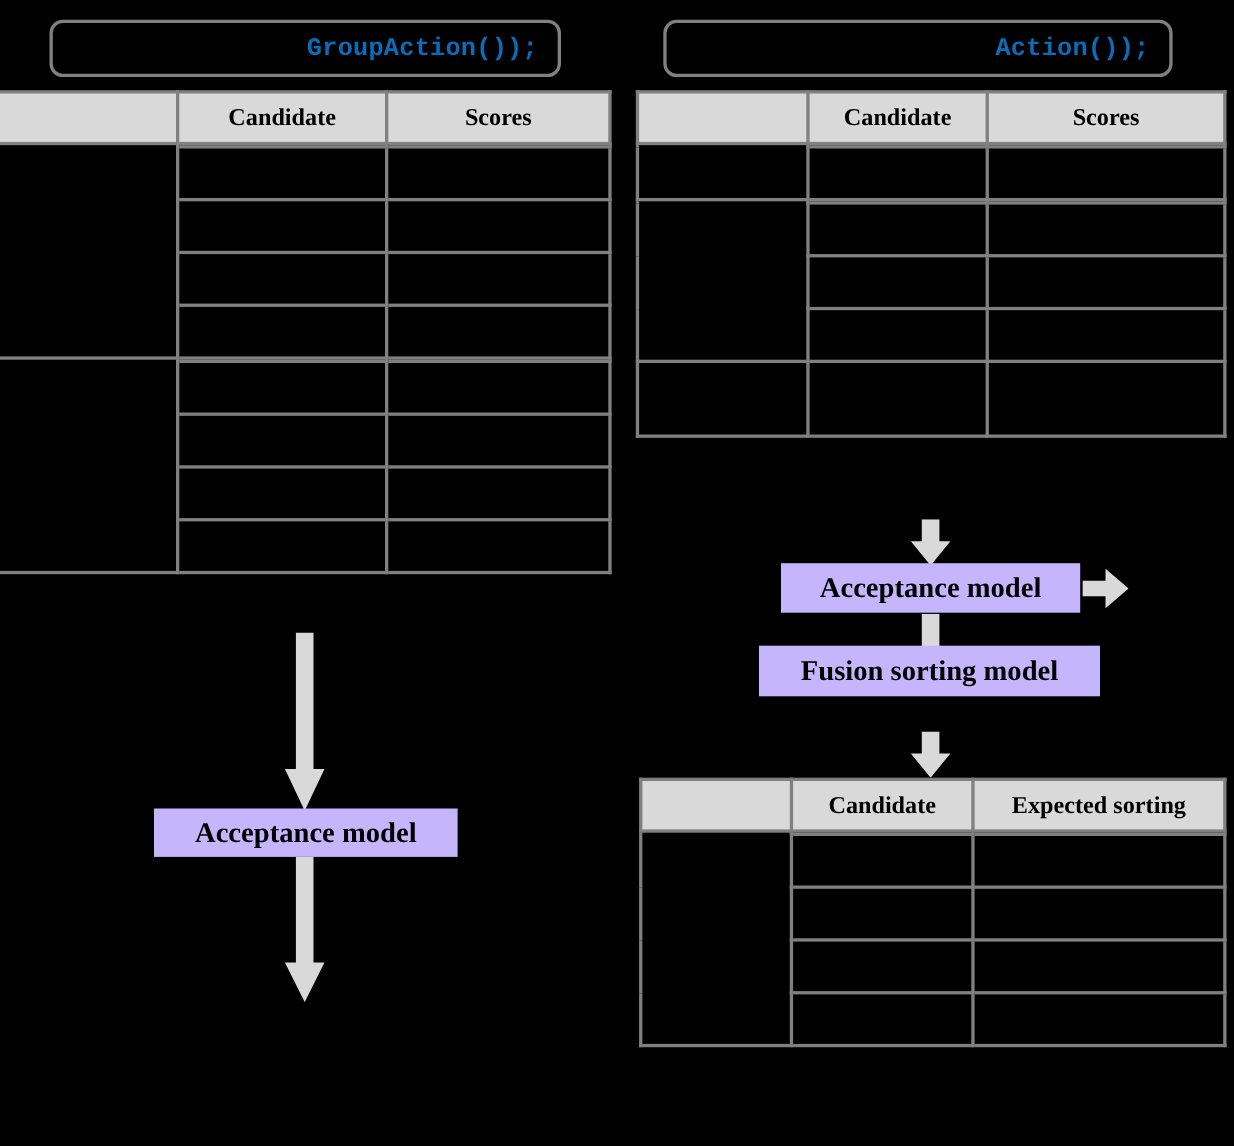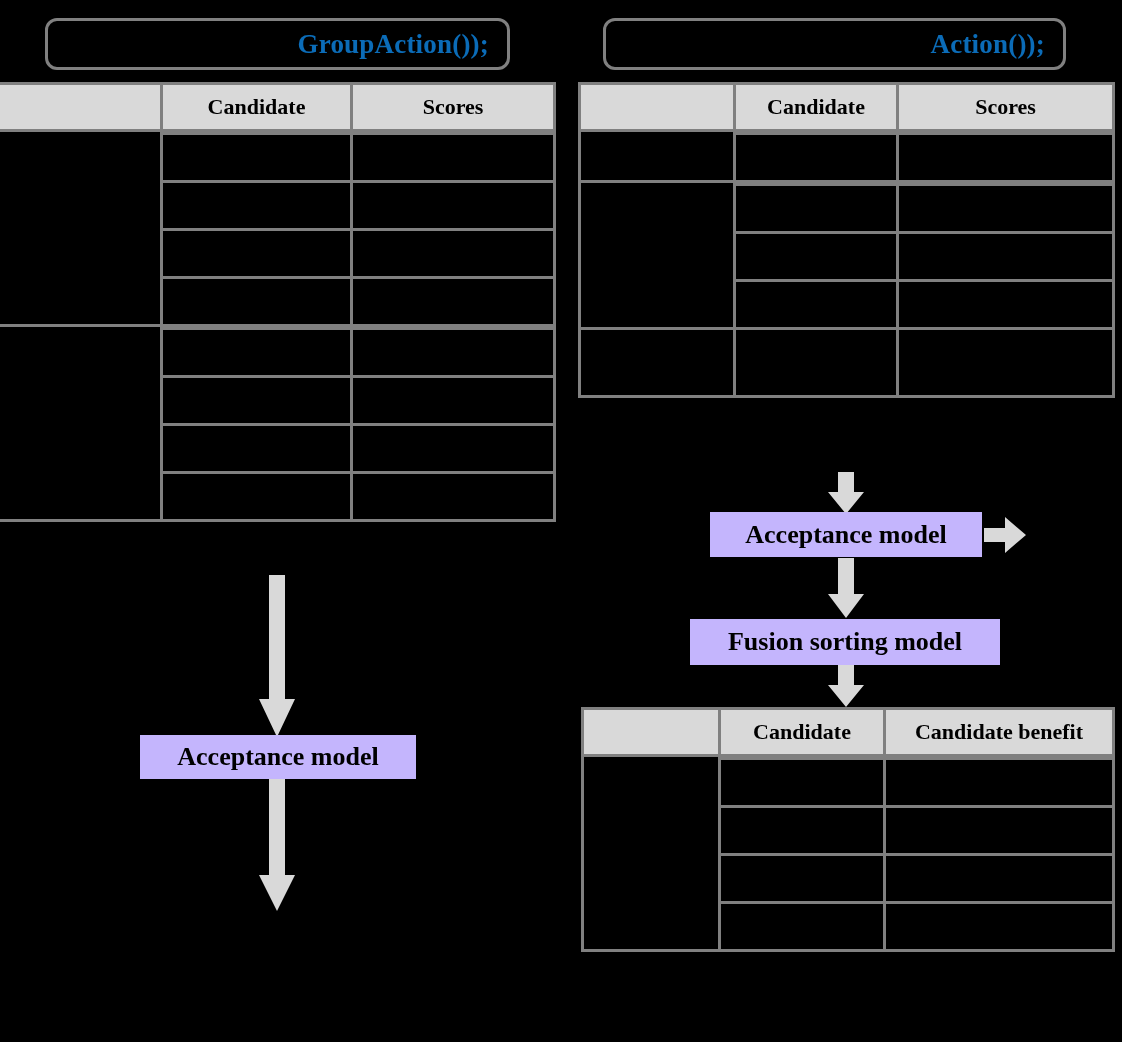--- a/index.html
+++ b/index.html
@@ -22,24 +22,25 @@
     box-sizing: border-box;
     border: 3px solid #808080;
     border-radius: 12px;
     background: #000000;
     display: flex;
     align-items: center;
     justify-content: flex-end;
   }
   .capsule-text {
     font-weight: bold;
-    font-size: 27px;
+    font-size: 23px;
     letter-spacing: 0.2px;
     padding-right: 18px;
     white-space: nowrap;
+    font-family: Liberation Mono, monospace;
   }
 
   
   .tbl {
     position: absolute;
     box-sizing: border-box;
     border-collapse: collapse;
     background: #000000;
     table-layout: fixed;
   }
@@ -224,39 +225,39 @@
   </div>
 
   <svg class="arrow-right" style="left:984px; top:517px;" width="42" height="36" viewBox="0 0 42 36">
     <polygon points="0,11 21,11 21,0 42,18 21,36 21,25 0,25" fill="#d9d9d9"></polygon>
   </svg>
 
   <svg class="arrow-down" style="left:828px; top:558px;" width="36" height="60" viewBox="0 0 36 60">
     <polygon points="10,0 26,0 26,36 36,36 18,60 0,36 10,36" fill="#d9d9d9"></polygon>
   </svg>
 
-  <div class="pbox" style="left:690px; top:619px; width:310px; height:46px; font-size:26px;">
+  <div class="pbox" style="left:690px; top:587px; width:310px; height:46px; font-size:26px;">
     <span>Fusion sorting model</span>
   </div>
 
   <svg class="arrow-down" style="left:828px; top:665px;" width="36" height="42" viewBox="0 0 36 42">
     <polygon points="10,0 26,0 26,20 36,20 18,42 0,20 10,20" fill="#d9d9d9"></polygon>
   </svg>
 
   <table class="tbl" style="left:581px; top:707px; width:531px;">
     <colgroup>
       <col style="width:137px">
       <col style="width:165px">
       <col style="width:229px">
     </colgroup>
     <thead>
       <tr>
         <th style="height:44px;"></th>
         <th>Candidate</th>
-        <th>Candidate benefit</th>
+        <th>Expected sorting</th>
       </tr>
     </thead>
     <tbody>
       <tr>
         <td class="body-cell" rowspan="5" style="height:45px;"></td>
         <td class="body-cell"></td>
         <td class="body-cell"></td>
       </tr>
       <tr>
         <td class="body-cell" style="height:45px;"></td>

